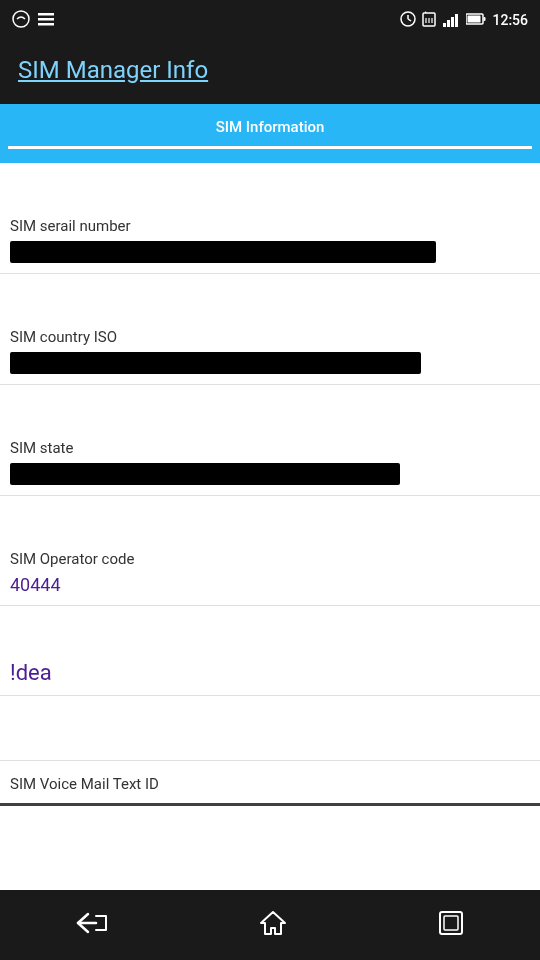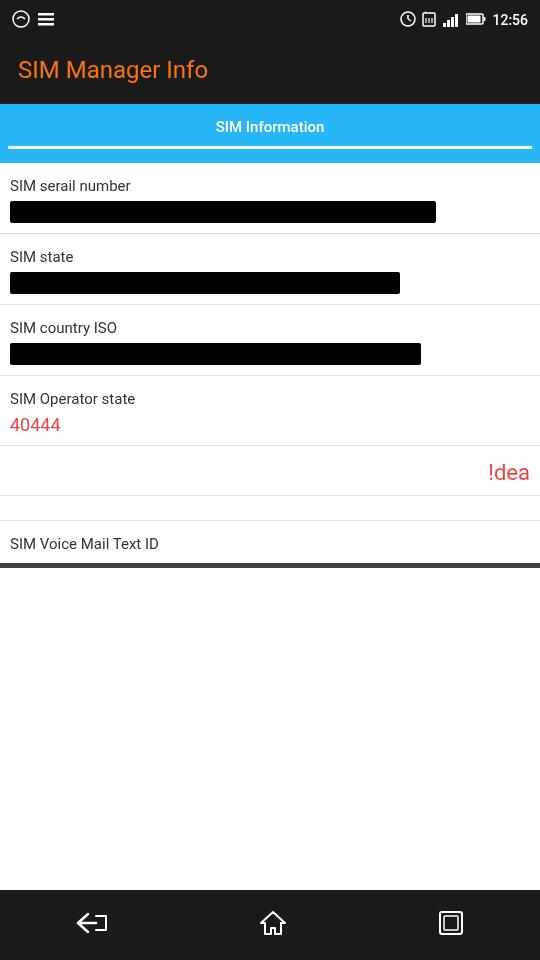--- a/index.html
+++ b/index.html
@@ -49,23 +49,24 @@
     }
 
     
     .app-header {
       background: #1a1a1a;
       padding: 16px 18px 20px 18px;
       flex-shrink: 0;
     }
 
     .app-title {
-      color: #f97316;
+      color: #7dd3fc;
       font-size: 24px;
       font-weight: 400;
+      text-decoration: underline;
     }
 
     
     .tab-bar {
       background: #29b6f6;
       display: flex;
       flex-shrink: 0;
       flex-direction: column;
     }
 
@@ -100,37 +101,38 @@
     .content-area {
       flex: 1;
       background: white;
       overflow-y: auto;
     }
 
     
     .info-row {
       padding: 14px 10px 10px 10px;
       border-bottom: 1px solid #e0e0e0;
+      margin-top: 40px;
     }
 
     .info-label {
       color: #333;
       font-size: 15px;
       margin-bottom: 6px;
     }
 
     .info-value-bar {
       background: #000;
       height: 22px;
       border-radius: 2px;
     }
 
     .info-value-text {
       font-size: 18px;
-      color: #ef4444;
+      color: #4c1d95;
     }
 
     
     .nav-bar {
       background: #1a1a1a;
       height: 70px;
       display: flex;
       align-items: center;
       justify-content: space-around;
       flex-shrink: 0;
@@ -138,21 +140,21 @@
 
     .nav-btn {
       display: flex;
       align-items: center;
       justify-content: center;
       cursor: pointer;
       padding: 10px 20px;
     }
 
     .row-last {
-      border-bottom: 5px solid #404040;
+      border-bottom: 3px solid #404040;
       padding: 14px 10px 4px 10px;
     }
   </style>
 </head>
 <body>
 
 <div class="status-bar">
   <div class="status-bar-left">
 
     <span class="status-icon">
@@ -224,36 +226,36 @@
 </div>
 
 <div class="content-area">
 
   <div class="info-row">
     <div class="info-label">SIM serail number</div>
     <div class="info-value-bar" style="width: 82%;"></div>
   </div>
 
   <div class="info-row">
+    <div class="info-label">SIM country ISO</div>
+    <div class="info-value-bar" style="width: 79%;"></div>
+  </div>
+
+  <div class="info-row">
     <div class="info-label">SIM state</div>
     <div class="info-value-bar" style="width: 75%;"></div>
   </div>
 
   <div class="info-row">
-    <div class="info-label">SIM country ISO</div>
-    <div class="info-value-bar" style="width: 79%;"></div>
-  </div>
-
-  <div class="info-row">
-    <div class="info-label">SIM Operator state</div>
+    <div class="info-label">SIM Operator code</div>
     <div class="info-value-text">40444</div>
   </div>
 
   <div class="info-row">
-    <div class="info-value-text" style="font-size: 22px; text-align: right;">!dea</div>
+    <div class="info-value-text" style="font-size: 22px;">!dea</div>
   </div>
 
   <div class="info-row">
   </div>
 
   <div class="row-last">
     <div class="info-label">SIM Voice Mail Text ID</div>
   </div>
 
 </div>

